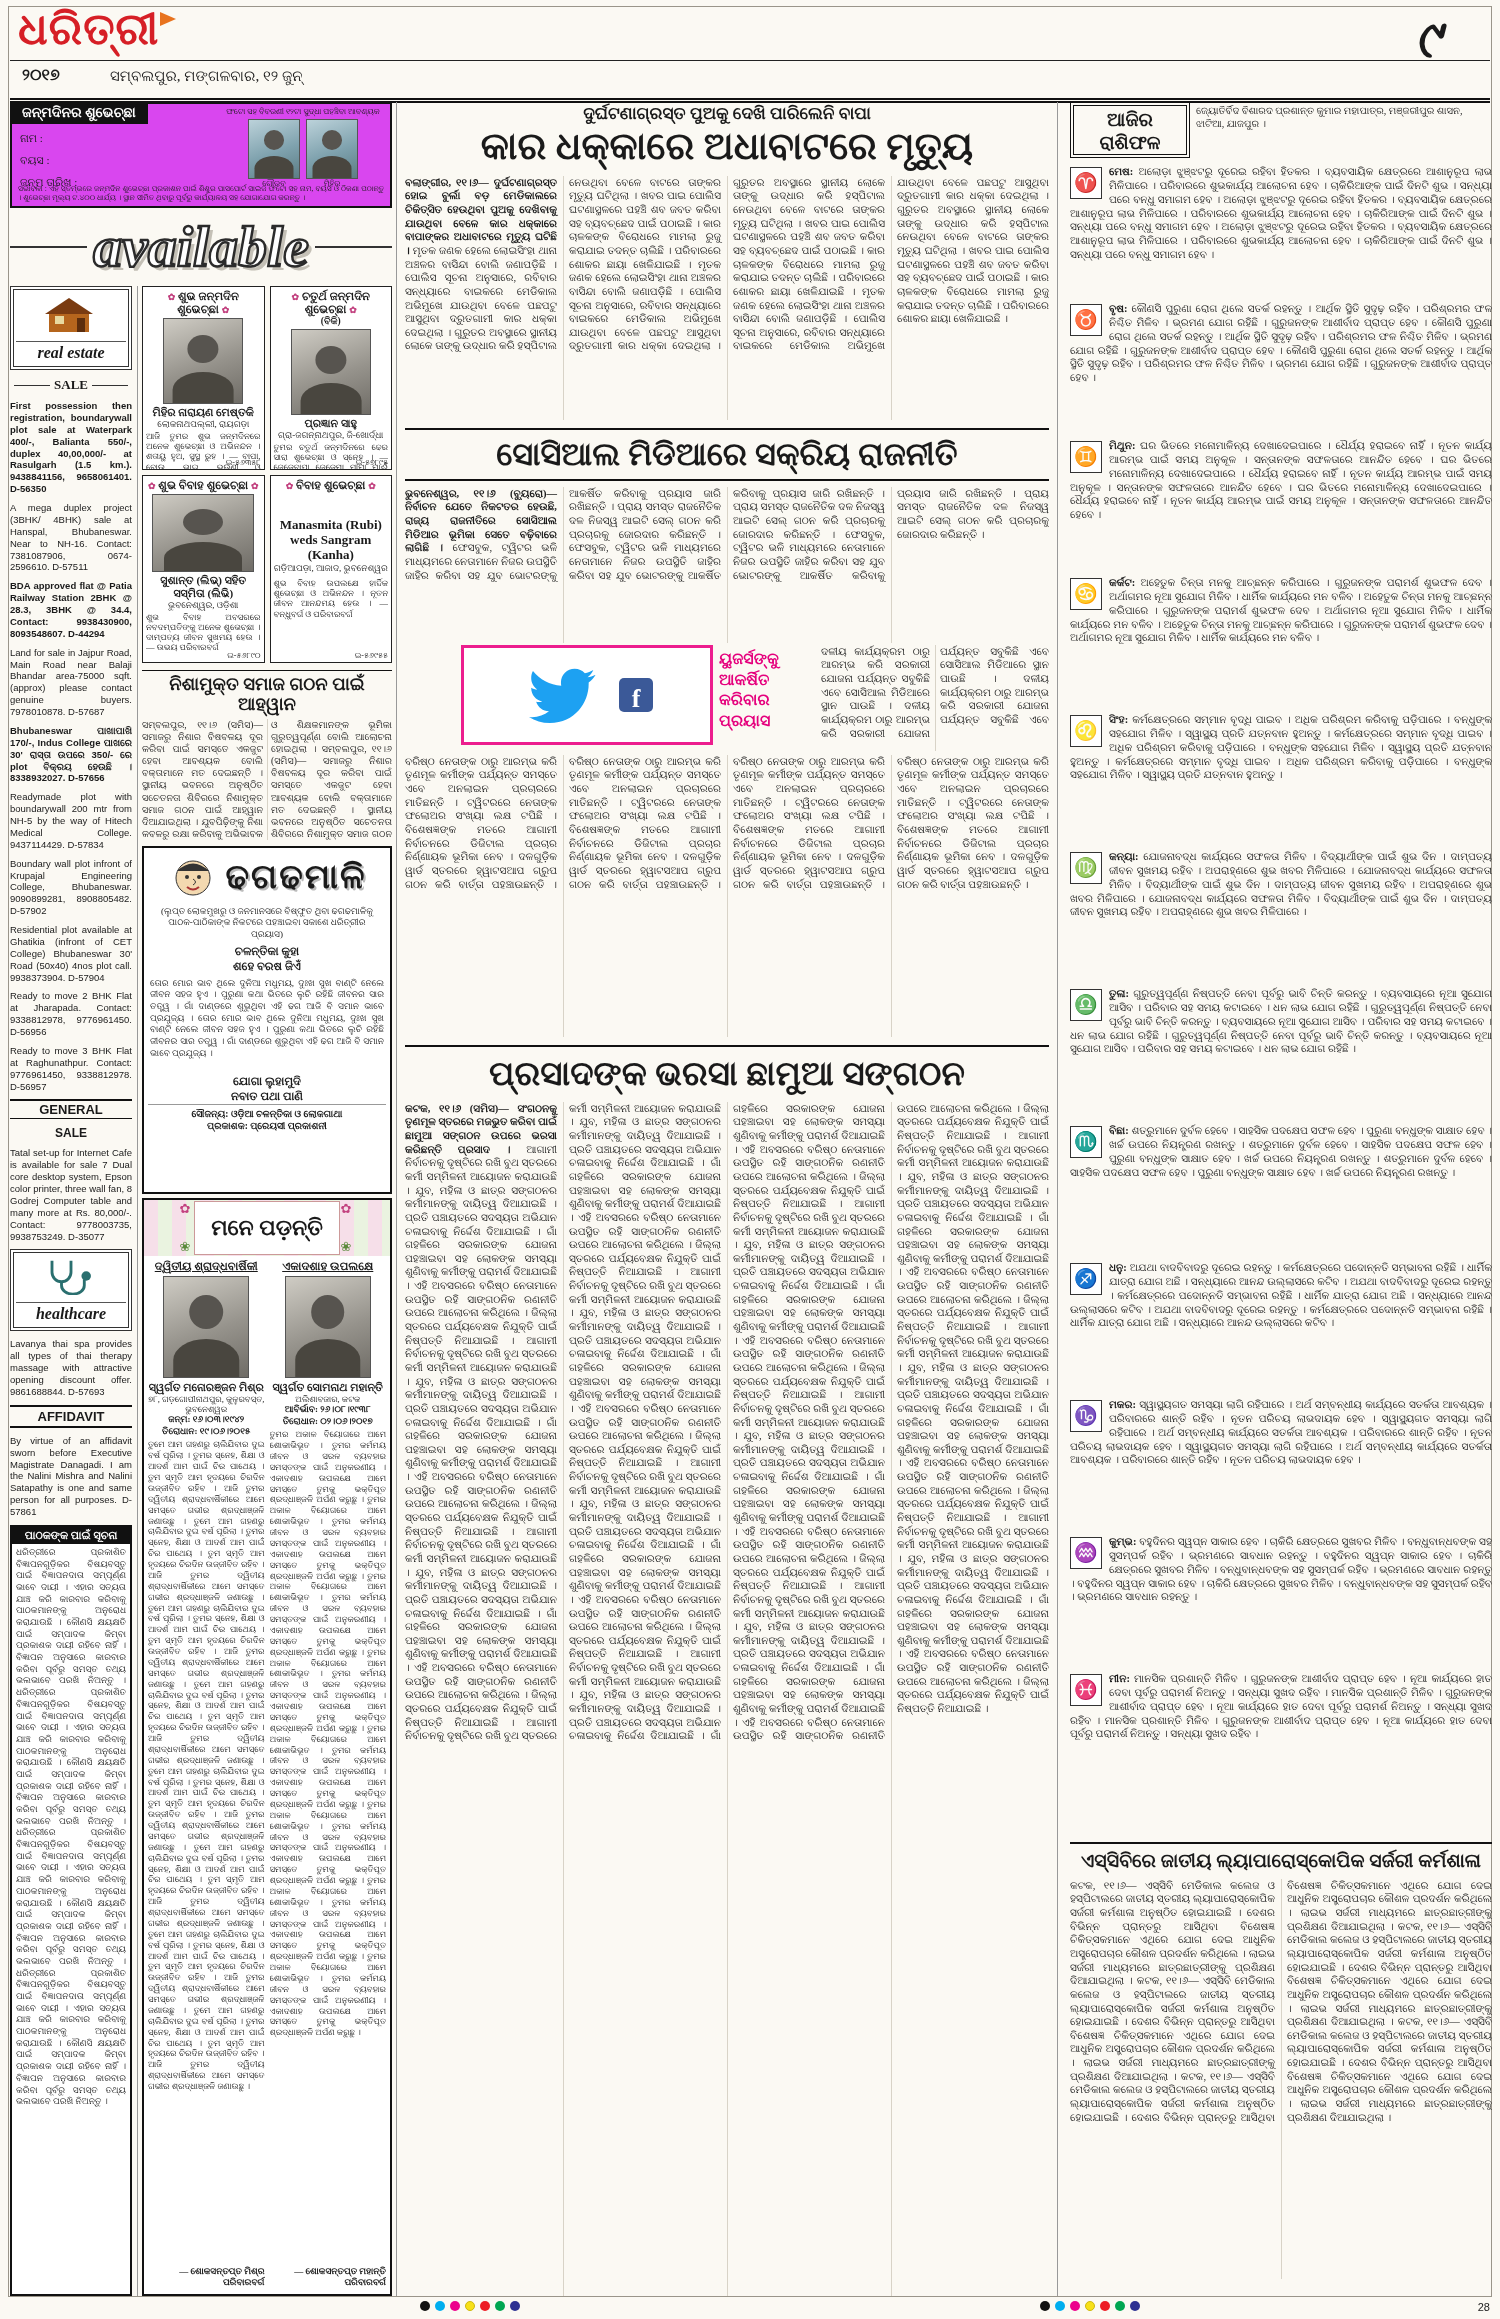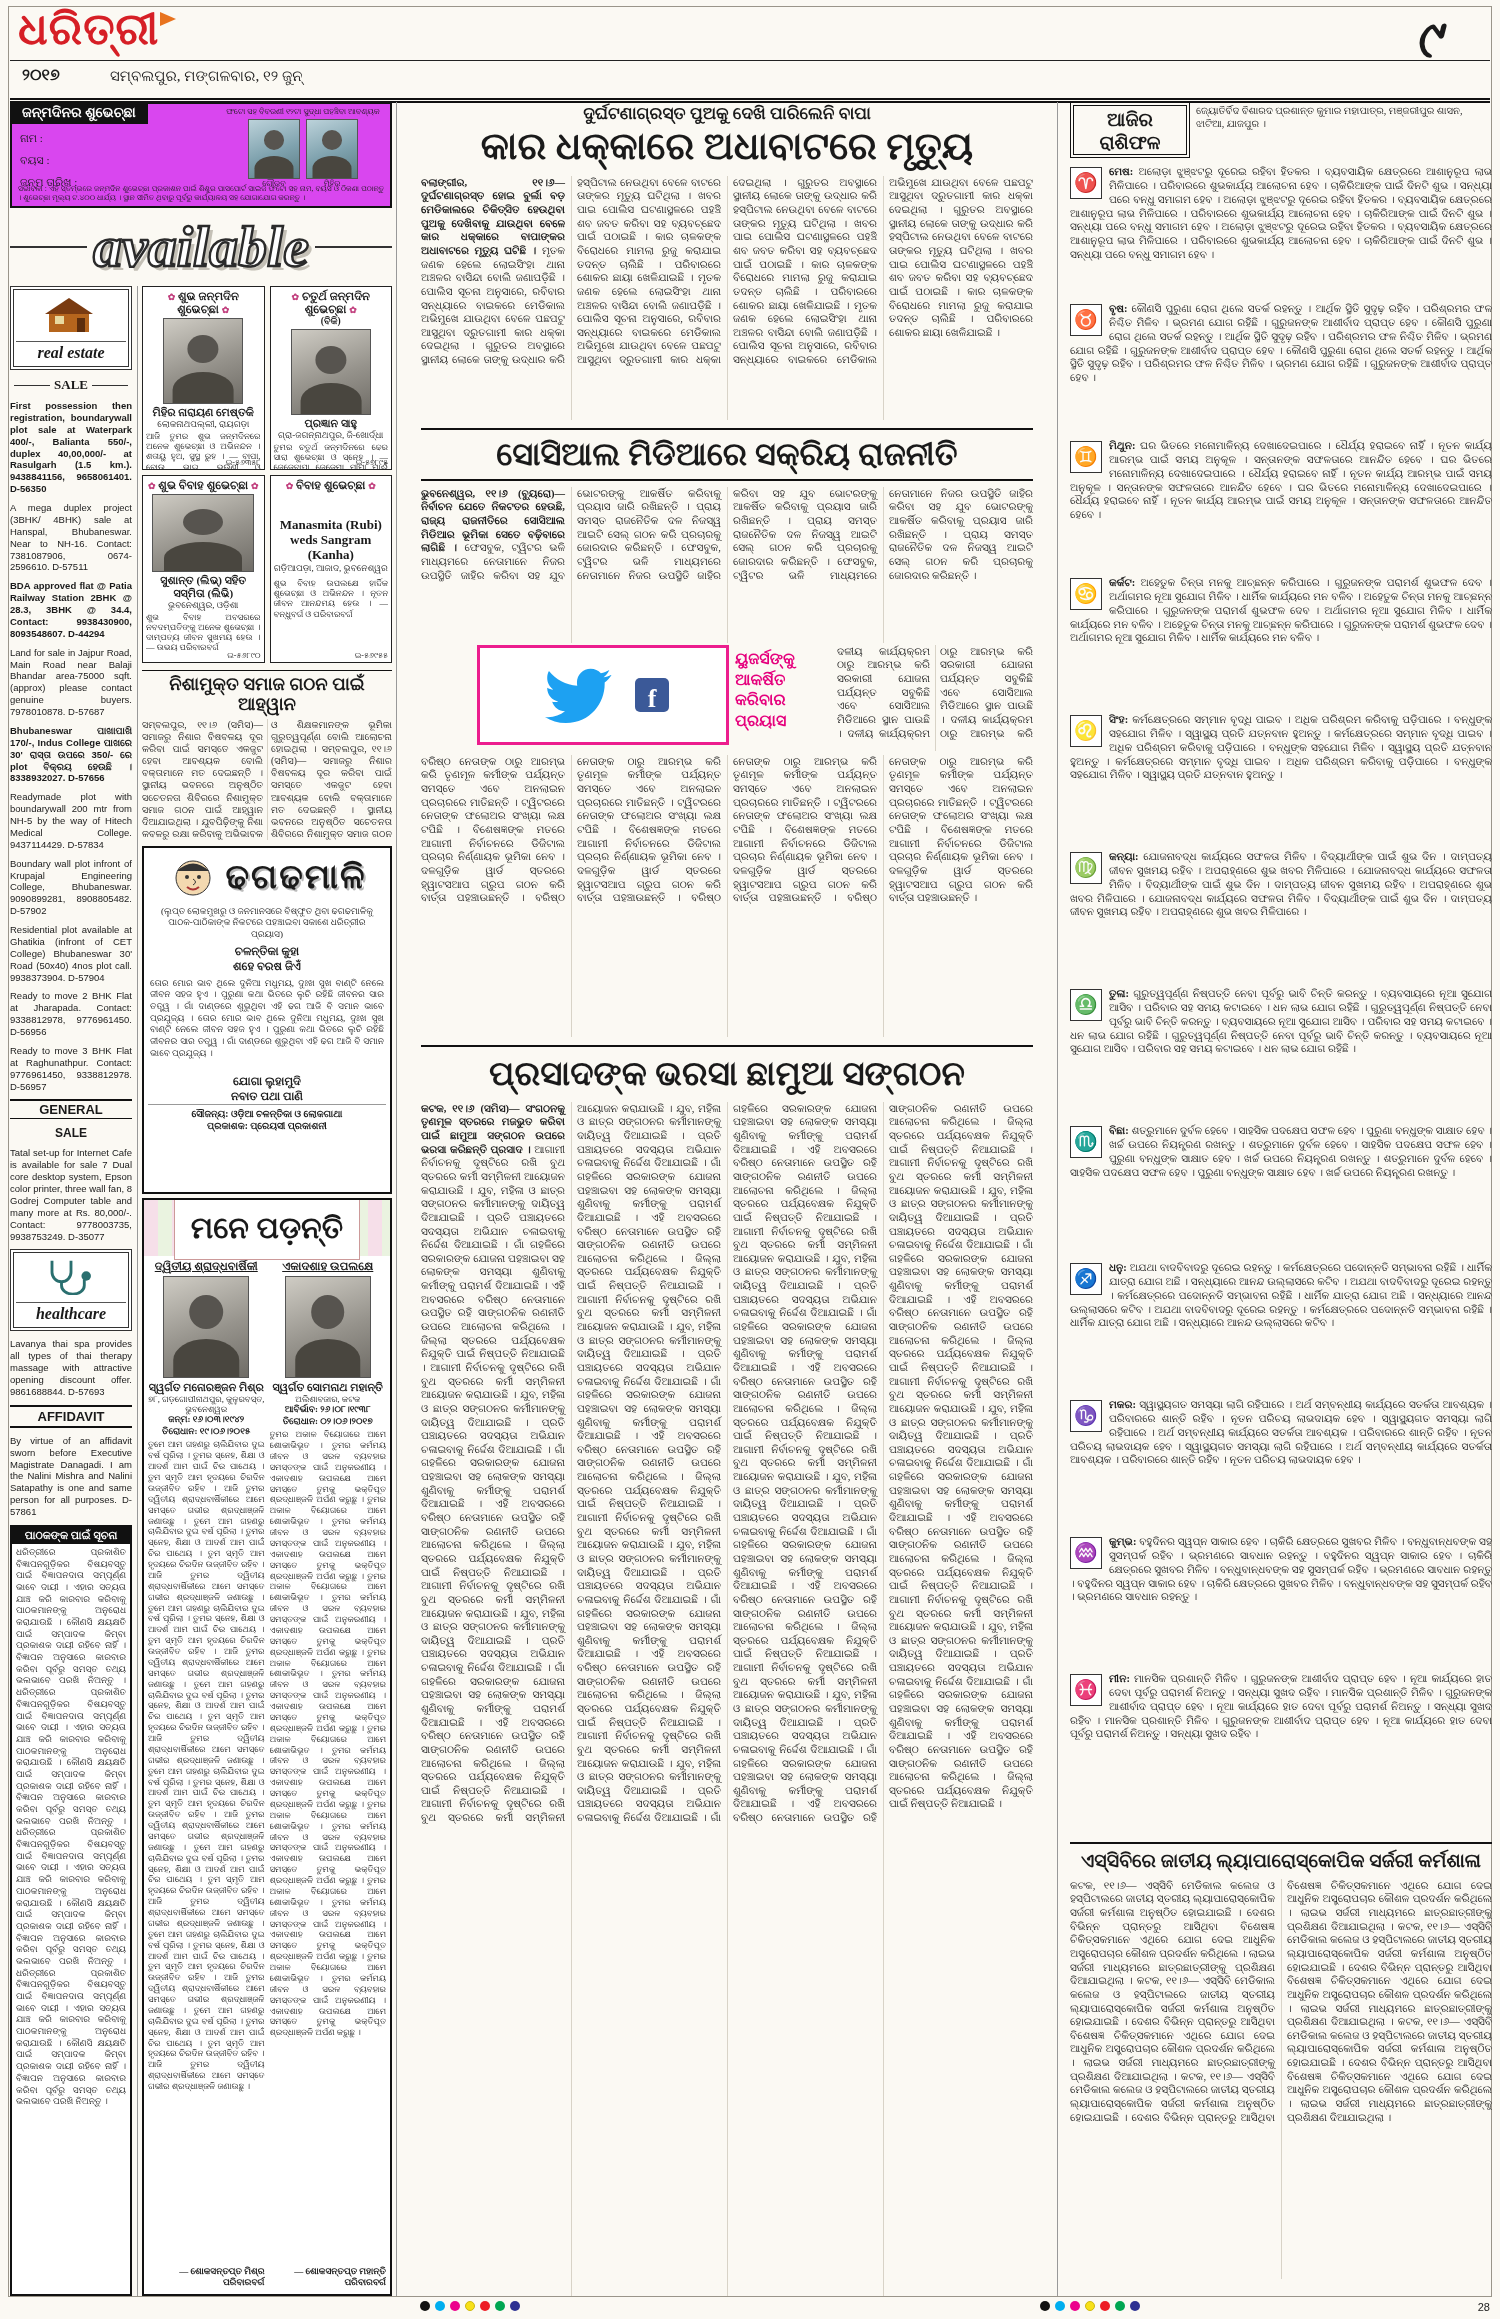--- a/index.html
+++ b/index.html
@@ -69,32 +69,32 @@
   .cart-title{font-size:34px;font-weight:bold;letter-spacing:2px;text-shadow:2px 2px 0 #bbb;}
   .cart-intro{font-size:9px;text-align:center;line-height:1.25;margin:4px 6px;}
   .cart-verse{font-weight:bold;font-size:11.5px;text-align:center;line-height:1.3;}
   .cart-body{font-size:9px;line-height:1.3;text-align:justify;margin:4px 2px;height:92px;overflow:hidden;}
   .cart-foot{font-size:9.5px;font-weight:bold;text-align:center;line-height:1.35;border-top:1px solid #999;padding-top:3px;}
   
   .remember{position:absolute;left:132px;top:1096px;width:250px;height:1098px;border:2px solid #111;box-sizing:border-box;overflow:hidden;background:#fff;}
   .flower-band{height:56px;position:relative;background:repeating-linear-gradient(90deg,#f6dfe9 0 14px,#eaf3e0 14px 28px);display:flex;align-items:center;justify-content:center;}
   .flower-row{position:absolute;top:1px;left:0;right:0;text-align:center;font-size:13px;color:#c2417f;letter-spacing:3px;}
   .flower-row.g{top:auto;bottom:1px;color:#5b8a3c;}
-  .remember-title{background:#fff;border:1px solid #c99;padding:13px 16px;font-size:30px;font-weight:bold;position:relative;z-index:1;}
+  .remember-title{background:#fff;border:1px solid #c99;padding:13px 16px;font-size:22px;font-weight:bold;position:relative;z-index:1;}
   .rcols{display:flex;gap:5px;padding:4px;height:calc(100% - 66px);}
   .rcol{width:50%;display:flex;flex-direction:column;overflow:hidden;}
   .rtitle{font-weight:bold;font-size:11.5px;text-align:center;text-decoration:underline;}
   .rphoto{width:84px;height:100px;margin:3px auto;}
   .rname{font-weight:bold;font-size:11px;text-align:center;line-height:1.15;}
   .raddr{font-size:8.5px;text-align:center;line-height:1.2;}
   .rdate{font-size:9px;font-weight:bold;text-align:center;line-height:1.3;}
   .rbody{font-size:8.5px;line-height:1.28;text-align:justify;margin-top:2px;flex:1;overflow:hidden;}
   .rsign{font-size:9px;font-weight:bold;text-align:right;}
   
-  .centercol{position:absolute;left:396px;top:102px;width:662px;height:2194px;border-left:1px solid #999;border-right:1px solid #999;box-sizing:border-box;padding:0 24px;overflow:hidden;}
+  .centercol{position:absolute;left:396px;top:102px;width:662px;height:2194px;border-left:1px solid #999;border-right:1px solid #999;box-sizing:border-box;padding:0 8px;overflow:hidden;}
   .kicker{font-size:17px;font-weight:bold;text-align:center;margin-top:2px;}
   .headline1{font-size:38px;font-weight:bold;text-align:center;line-height:1.1;margin:2px 0 8px;}
   .story1{height:244px;column-count:4;column-gap:12px;column-rule:1px solid #d8d3c7;font-size:10.5px;line-height:1.3;text-align:justify;overflow:hidden;}
   .social-head{border-top:2px solid #111;border-bottom:2px solid #111;font-size:32px;font-weight:bold;text-align:center;padding:6px 0;margin-top:8px;}
   .social-a{height:156px;column-count:4;column-gap:12px;column-rule:1px solid #d8d3c7;font-size:10.5px;line-height:1.3;text-align:justify;margin-top:6px;overflow:hidden;}
   .social-rowb{height:106px;display:flex;margin-top:2px;}
   .sm-img{width:246px;height:94px;border:3px solid #ec1e8e;background:#fff;margin-left:56px;display:flex;align-items:center;justify-content:center;gap:14px;flex:none;}
   .fb-card{width:34px;height:34px;background:#3b5998;border-radius:5px;color:#fff;font-weight:bold;font-size:26px;display:flex;align-items:flex-end;justify-content:center;line-height:1;}
   .sm-cap{width:96px;flex:none;color:#e5007d;font-weight:bold;font-size:16px;line-height:1.3;padding:4px 6px;}
   .sm-textb{flex:1;column-count:2;column-gap:10px;column-rule:1px solid #d8d3c7;font-size:10.5px;line-height:1.3;text-align:justify;overflow:hidden;}

